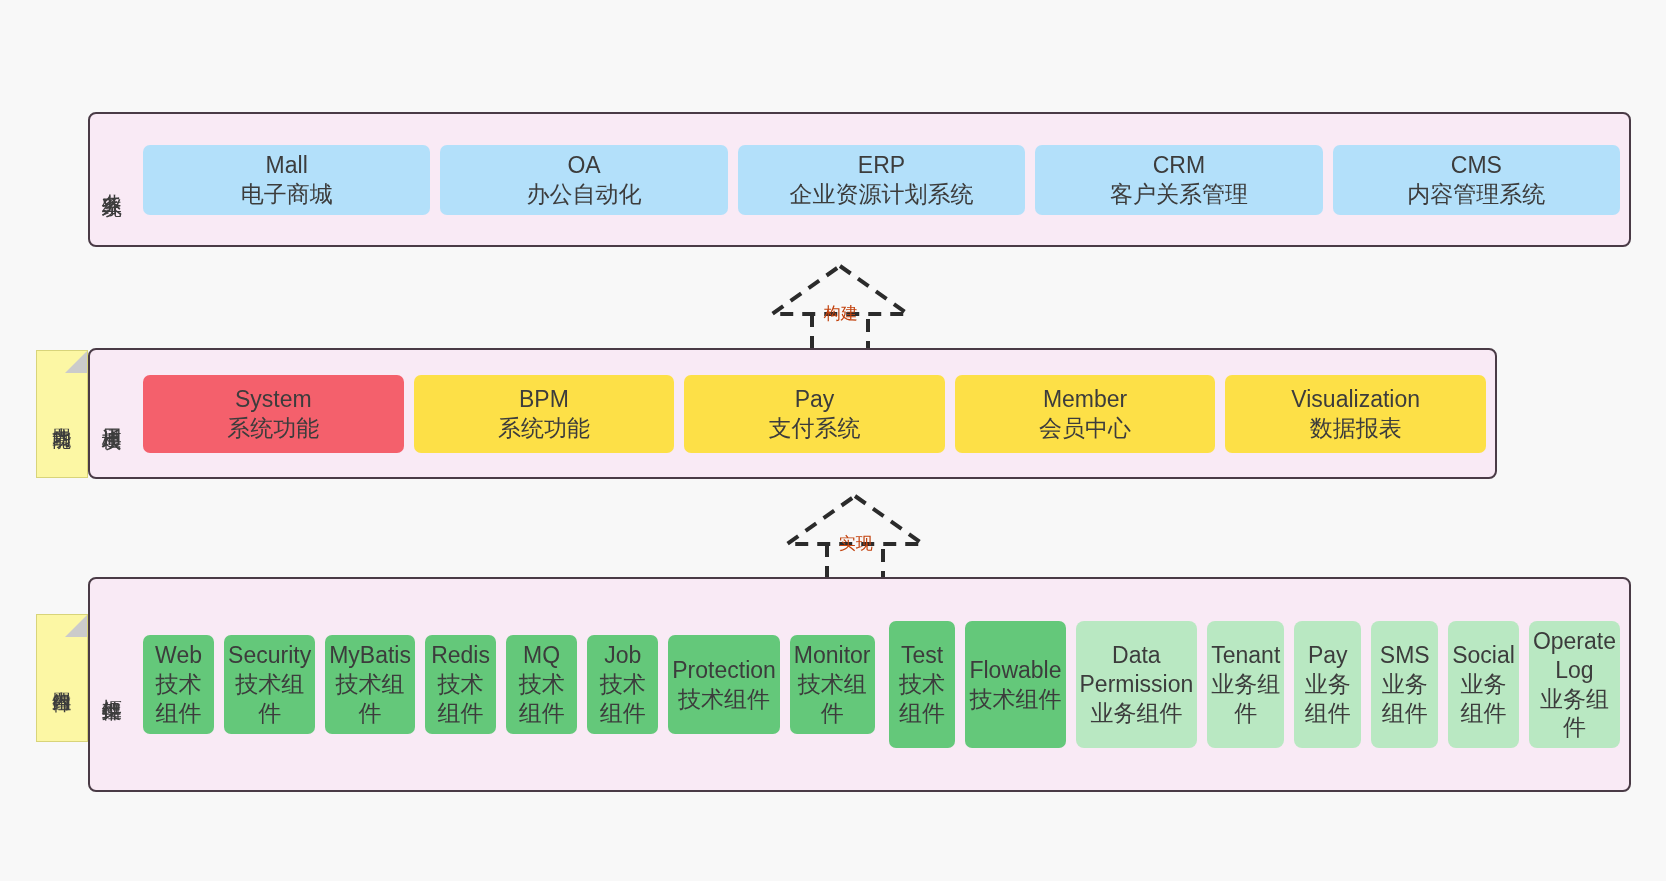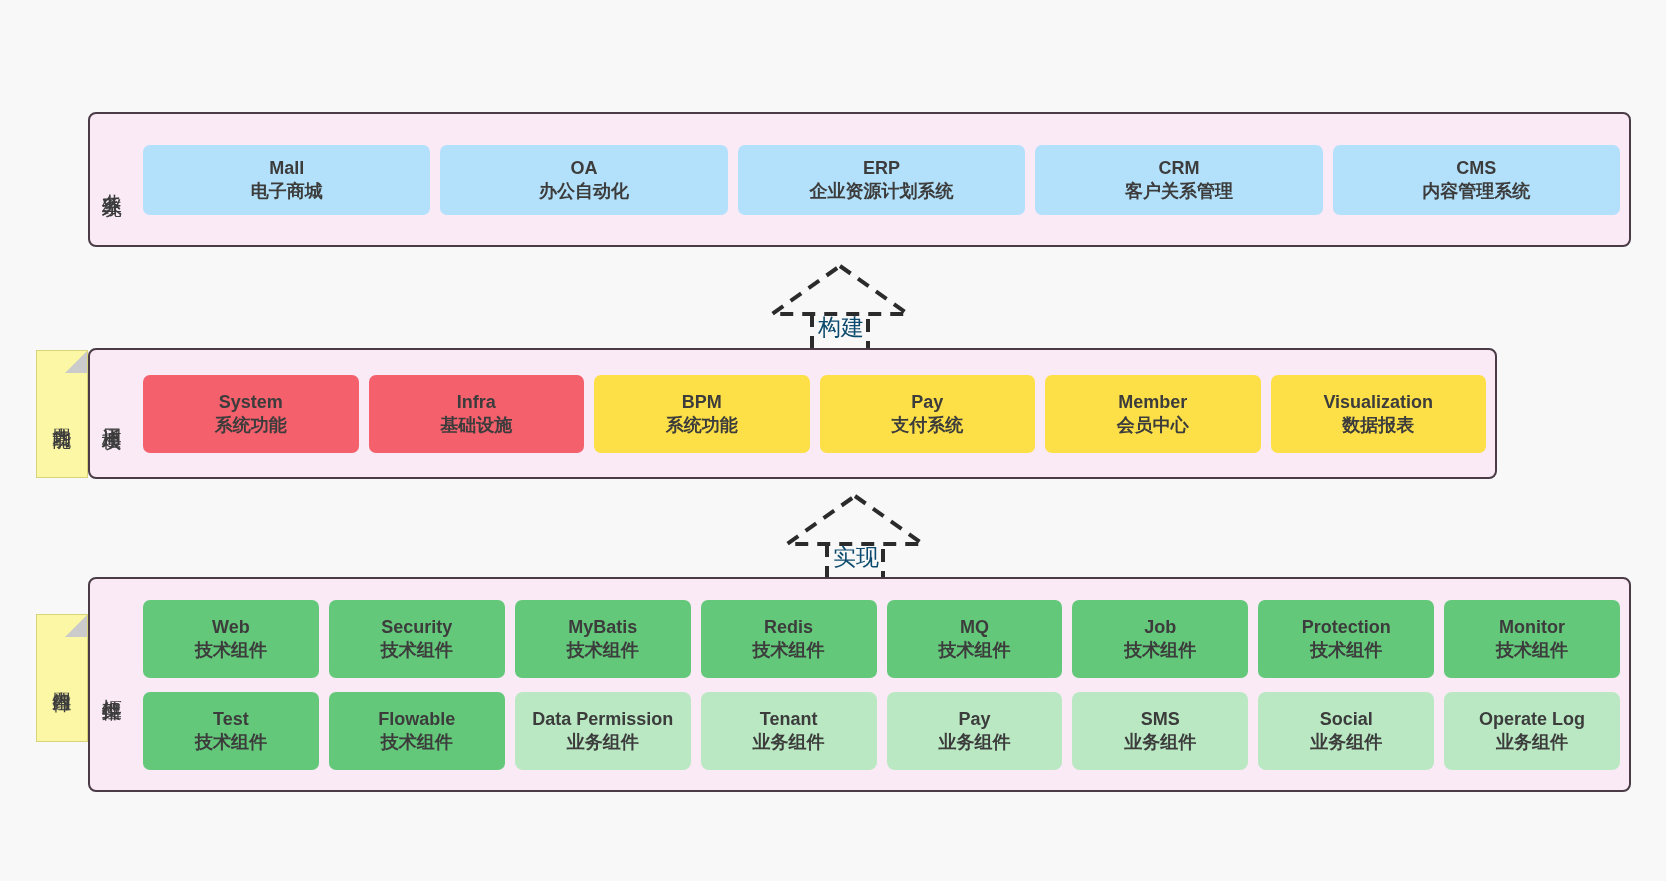--- a/index.html
+++ b/index.html
@@ -49,46 +49,45 @@
   }
 
   .cells {
     flex: 1 1 auto;
     display: flex;
     align-items: center;
     gap: 10px;
     padding: 0 9px;
   }
   .cells.two-rows {
-    flex-direction: column;
+    flex-direction: row;
     justify-content: center;
     gap: 14px;
     padding: 14px 9px;
   }
   .cell-row {
     display: flex;
     width: 100%;
     gap: 10px;
     align-items: stretch;
   }
 
   .cell {
     flex: 1 1 0;
     border-radius: 7px;
     display: flex;
     flex-direction: column;
     align-items: center;
     justify-content: center;
     text-align: center;
-    font-size: 18px;
+    font-size: 23px;
     line-height: 1.26;
     color: #3c3c3c;
     box-sizing: border-box;
     padding: 6px 4px;
-    font-weight: bold;
   }
   .cell .en { display: block; }
   .cell .cn { display: block; }
 
   
   .c-blue        { background: #b3e0fa; }
   .c-red         { background: #f4606c; }
   .c-pink        { background: #fde047; }
   .c-green       { background: #64c87a; }
   .c-green-light { background: #b9e8c2; border-radius: 8px; }
@@ -139,24 +138,24 @@
   
   .arrow {
     position: absolute;
     width: 160px;
     height: 92px;
   }
   .arrow svg { display: block; width: 100%; height: 100%; }
   .arrow .arrow-label {
     position: absolute;
     left: 50%;
-    top: 50px;
+    top: 40px;
     transform: translateX(-48%);
-    font-size: 23px;
-    color: #0c4a6e;
+    font-size: 17px;
+    color: #c2410c;
     background: transparent;
     white-space: nowrap;
   }
   #arrow-build   { left: 760px; top: 262px; }
   #arrow-realize { left: 775px; top: 492px; }
 </style>
 </head>
 <body>
 
 <div id="diagram">
@@ -204,24 +203,20 @@
 
   <div class="layer" id="layer-common">
     <div class="layer-title">通用模块</div>
     <div class="cells">
 
       <div class="cell c-red">
         <span class="en">System</span>
         <span class="cn">系统功能</span>
       </div>
 
-      <div class="cell c-red">
-        <span class="en">Infra</span>
-        <span class="cn">基础设施</span>
-      </div>
 
       <div class="cell c-pink">
         <span class="en">BPM</span>
         <span class="cn">系统功能</span>
       </div>
 
       <div class="cell c-pink">
         <span class="en">Pay</span>
         <span class="cn">支付系统</span>
       </div>

